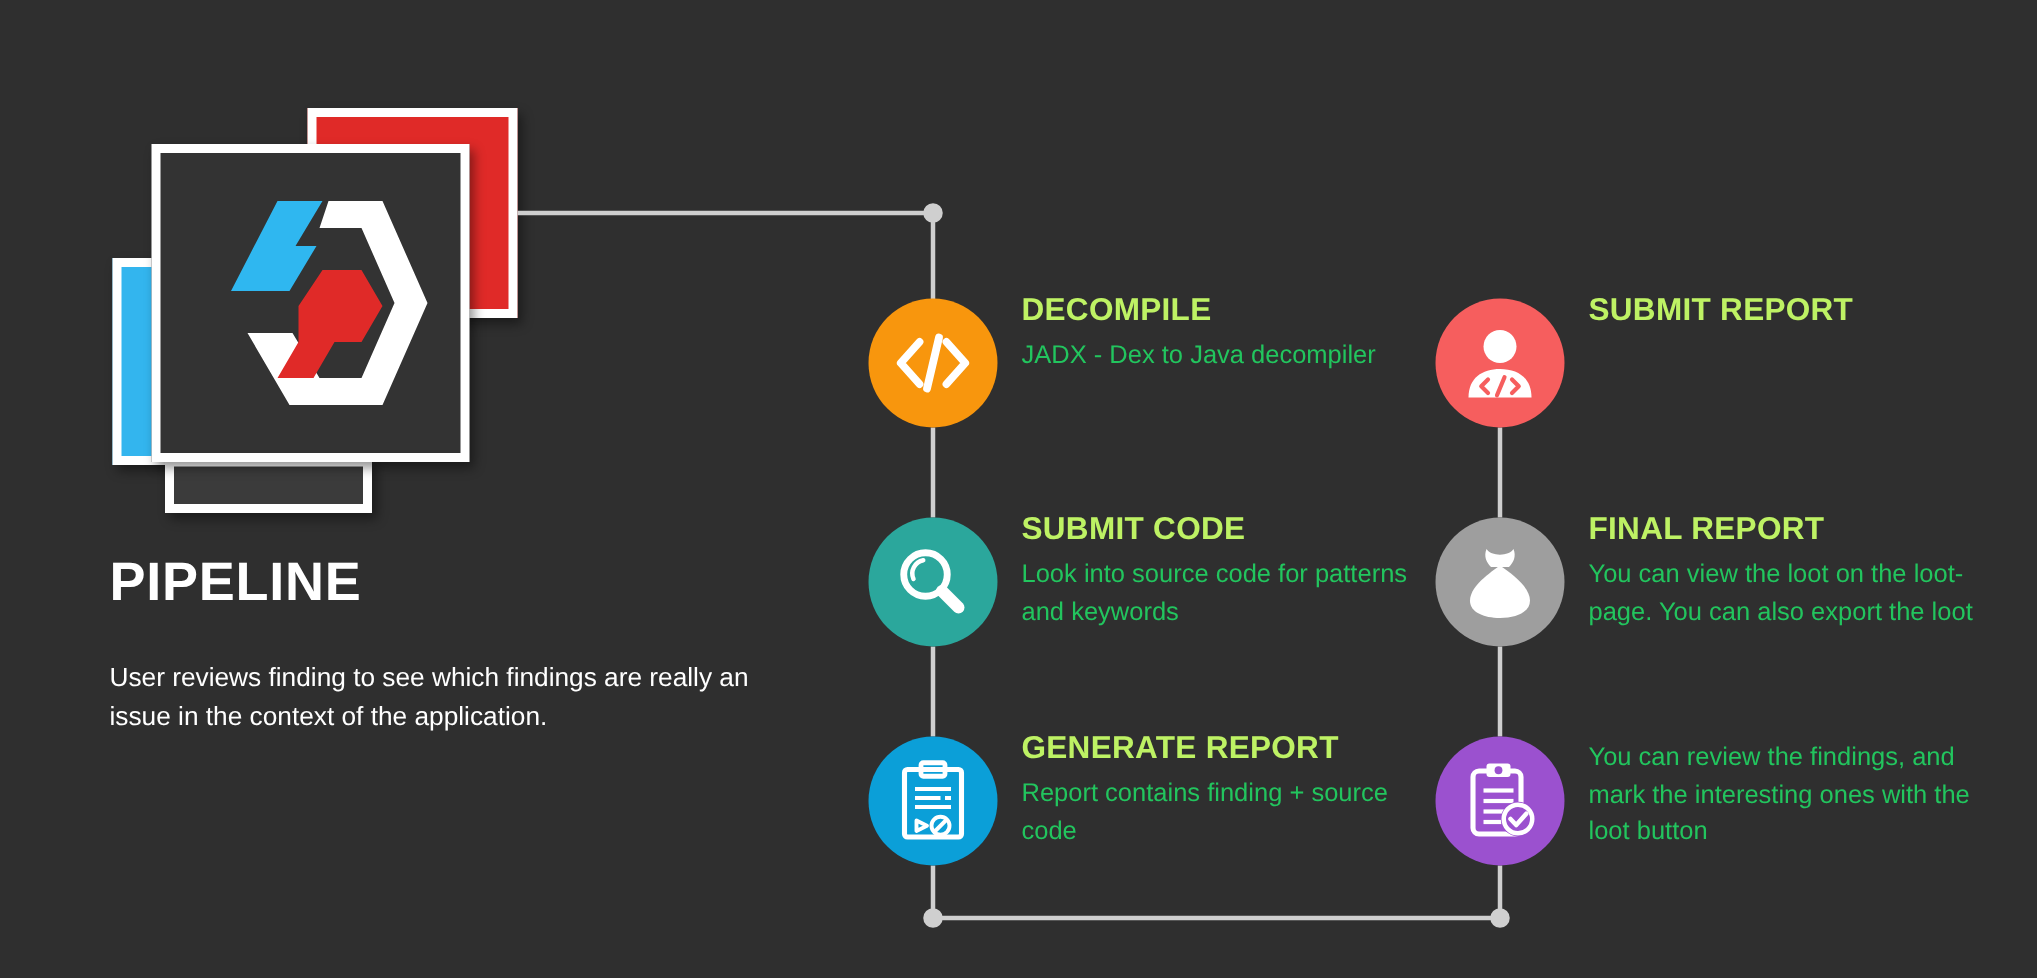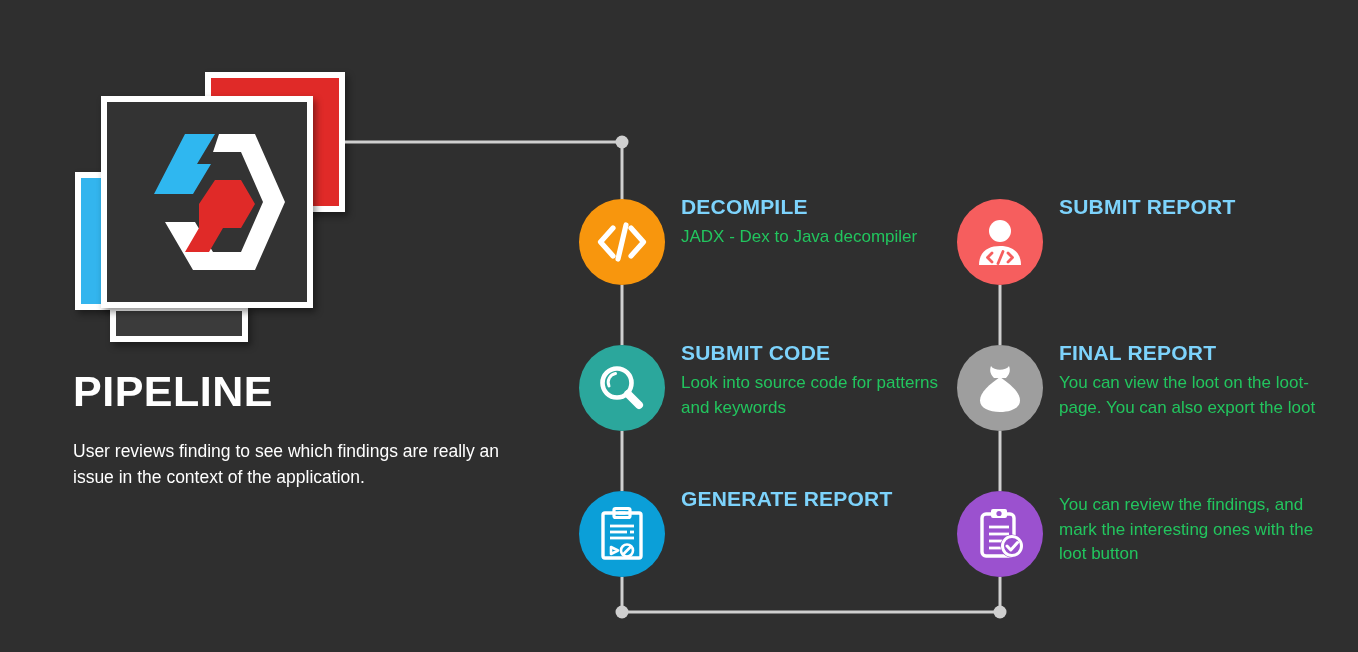--- a/index.html
+++ b/index.html
@@ -53,21 +53,21 @@
   }
   #logo-mark {
     position: absolute;
     left: 0; top: 0;
     width: 100%; height: 100%;
   }
 
   #title {
     position: absolute;
     left: 73px; top: 367px;
-    font-size: 43px;
+    font-size: 36px;
     font-weight: bold;
     letter-spacing: 0.5px;
     color: #ffffff;
     margin: 0;
   }
   #subtitle {
     position: absolute;
     left: 73px; top: 438px;
     width: 450px;
     font-size: 17.5px;
@@ -100,21 +100,21 @@
   .step-circle svg { display: block; }
   .step-text {
     position: absolute;
     left: 102px;
     top: -4px;
     width: 270px;
   }
   .step-title {
     font-size: 21px;
     font-weight: bold;
-    color: #7dd3fc;
+    color: #bef264;
     letter-spacing: 0.2px;
     white-space: nowrap;
     margin: 0;
   }
   .step-desc {
     font-size: 17px;
     line-height: 24.5px;
     color: #22c55e;
     margin: 6px 0 0 0;
   }
@@ -203,20 +203,21 @@
         <line x1="13" y1="26" x2="30" y2="26" stroke="#ffffff" stroke-width="2.8"></line>
         <line x1="33" y1="26" x2="37" y2="26" stroke="#ffffff" stroke-width="2.8"></line>
         <line x1="13" y1="32" x2="37" y2="32" stroke="#ffffff" stroke-width="2.8"></line>
         <path d="M14 41 L21 44.5 L14 48 Z" fill="none" stroke="#ffffff" stroke-width="2.6" stroke-linejoin="round"></path>
         <circle cx="30" cy="44.5" r="6" fill="none" stroke="#ffffff" stroke-width="2.6"></circle>
         <line x1="25.5" y1="49" x2="34.5" y2="40" stroke="#ffffff" stroke-width="2.6"></line>
       </svg>
     </div>
     <div class="step-text">
       <p class="step-title">GENERATE REPORT</p>
+      <p class="step-desc">Report contains finding + source code</p>
     </div>
   </div>
 
   <div class="step" style="left:957px; top:199px;">
     <div class="step-circle" style="background:#f65e5e;">
       <svg width="52" height="52" viewBox="0 0 52 52">
         <circle cx="26" cy="15" r="11" fill="#ffffff"></circle>
         <path d="M5 49 C5 36 14 30 26 30 C38 30 47 36 47 49 Z" fill="#ffffff"></path>
         <path d="M18 37 L13.5 41.5 L18 46" fill="none" stroke="#f65e5e" stroke-width="2.8" stroke-linecap="round" stroke-linejoin="round"></path>
         <path d="M34 37 L38.5 41.5 L34 46" fill="none" stroke="#f65e5e" stroke-width="2.8" stroke-linecap="round" stroke-linejoin="round"></path>

